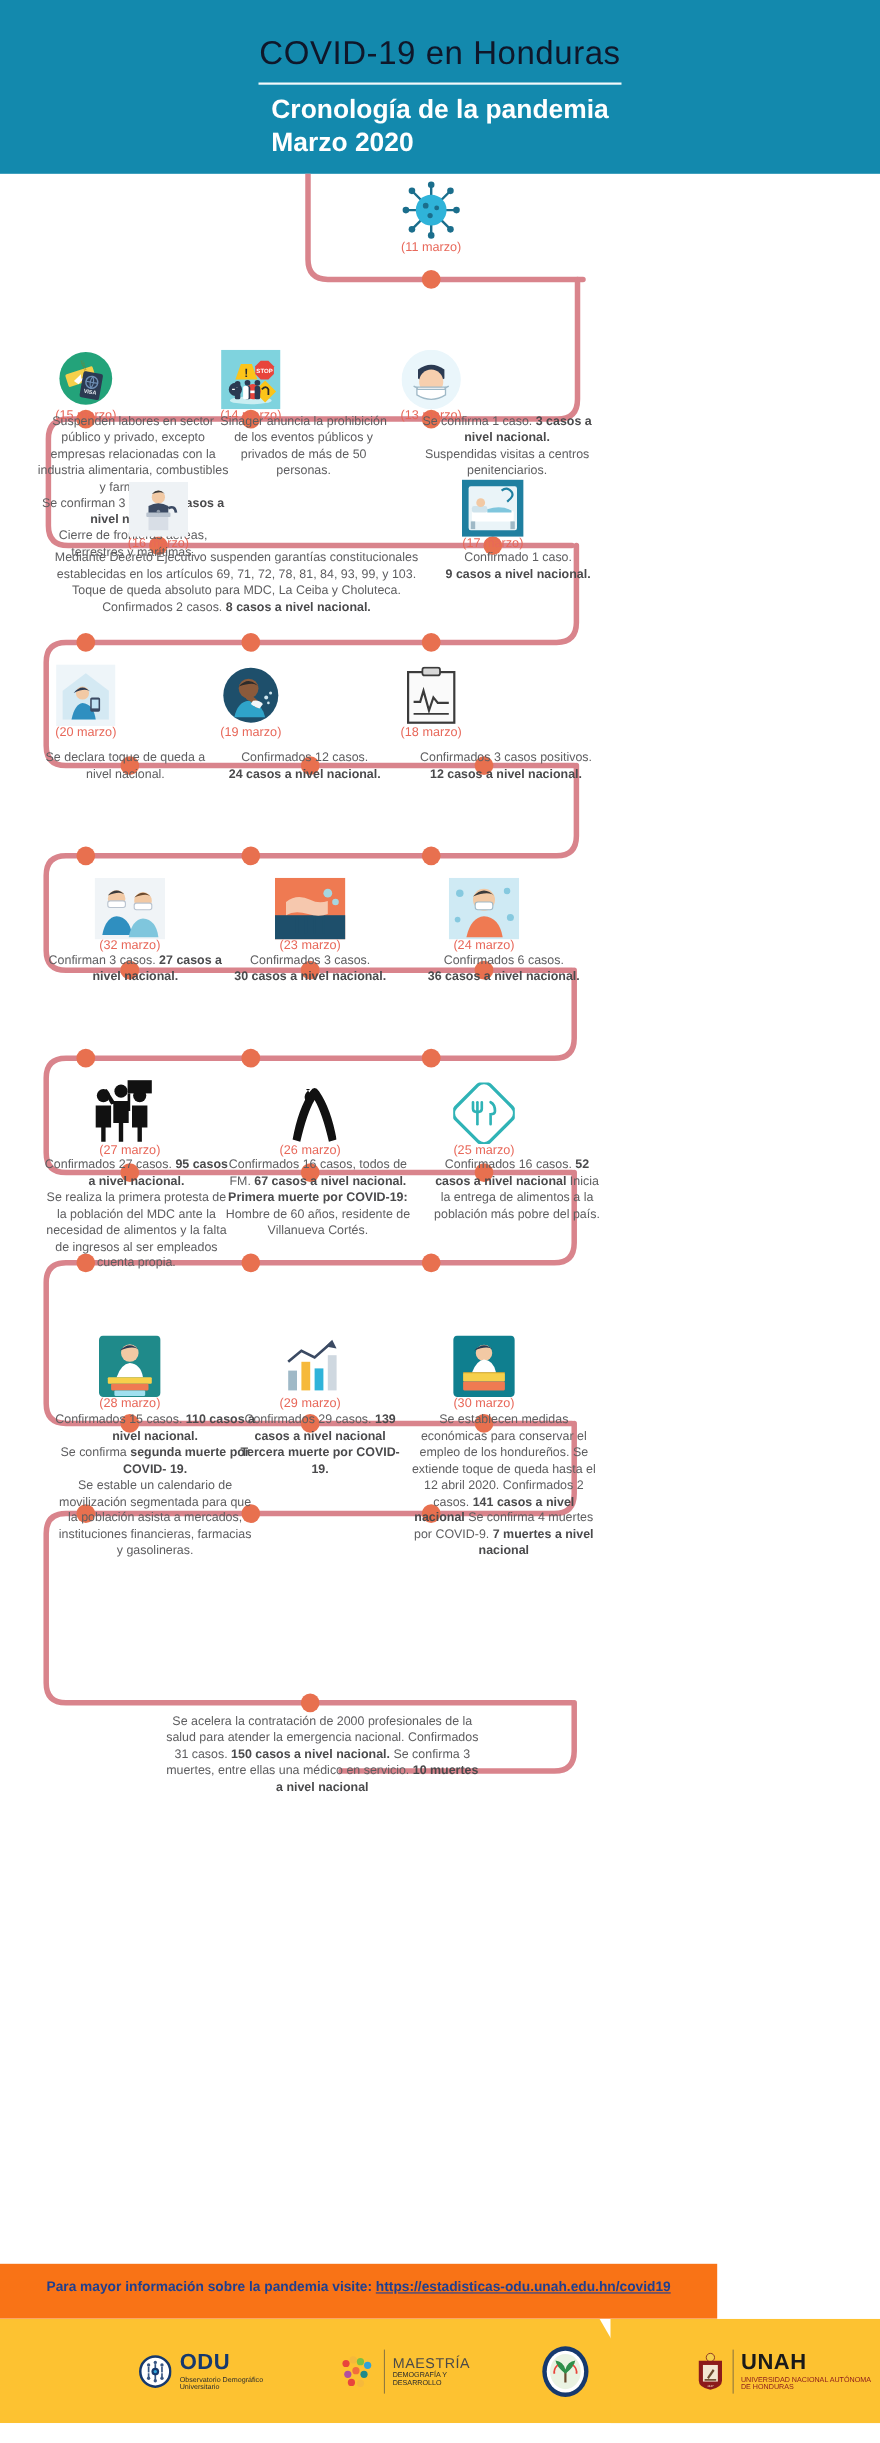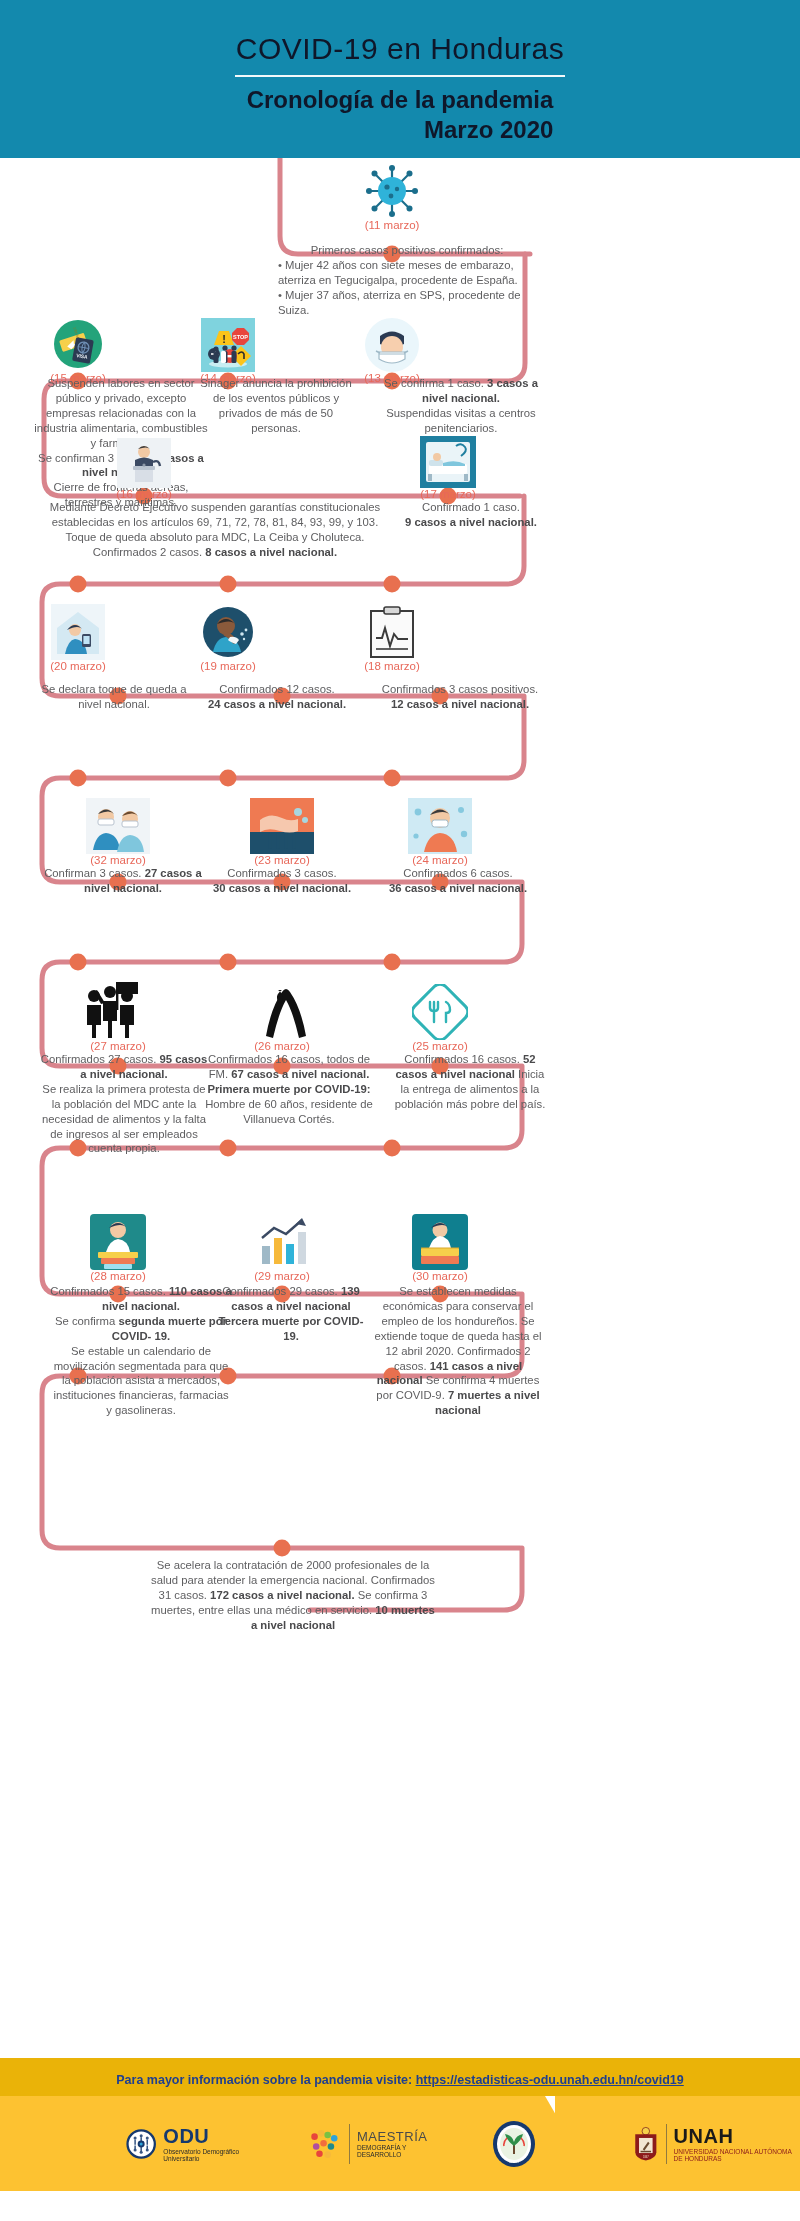--- a/index.html
+++ b/index.html
@@ -34,25 +34,25 @@
     line-height: 1.1;
   }
   .header .h-rule {
     width: 330px;
     height: 2px;
     background: #ffffff;
     margin: 10px 0 8px;
     opacity: .95;
   }
   .header .h-sub {
-    color: #0f172a;
+    color: #ffffff;
     font-size: 24px;
     font-weight: bold;
     line-height: 1.25;
-    text-align: right;
+    text-align: left;
   }
 
   
   .timeline-wrap {
     position: relative;
     width: 800px;
     height: 1900px;
   }
   #track { position:absolute; left:0; top:0; width:800px; height:1900px; pointer-events:none; }
 
@@ -72,24 +72,24 @@
     text-align: center;
     color: #5e5e60;
   }
   .txt b { color: #4a4a4c; font-weight: bold; }
   .txt .lft { text-align: left; display:block; }
 
   .ico { display:block; margin: 0 auto; }
 
   
   .urlbar {
-    width: 800px;
+    width: 652px;
     text-align: center;
-    padding: 12px 0 8px;
-    background: #eab308;
+    padding: 12px 0 20px;
+    background: #f97316;
   }
   .urlbar .u-text { color: #1f3f8f; font-size: 12.5px; font-weight: bold; }
   .urlbar .u-link { color: #1f3f8f; font-size: 12.5px; font-weight: bold; text-decoration: underline; }
 
   .logobar {
     position: relative;
     width: 800px;
     height: 95px;
     background: #ffffff;
     overflow: hidden;
@@ -205,21 +205,20 @@
       </g>
       <circle cx="28" cy="28" r="14" fill="#2fb3d9"></circle>
       <g fill="#1b6e8c">
           <circle cx="23" cy="24" r="2.6"></circle>
           <circle cx="33" cy="26" r="2.2"></circle>
           <circle cx="27" cy="33" r="2.4"></circle>
         </g>
     </svg>
     <div class="dlabel">(11 marzo)</div>
   </div>
-  <div class="node txt" style="left:278px; top:85px; width:258px;">Primeros casos positivos confirmados:<br><span class="lft">• Mujer 42 años con siete meses de embarazo, aterriza en Tegucigalpa, procedente de España.</span><span class="lft">• Mujer 37 años, aterriza en SPS, procedente de Suiza.</span></div>
 
   <div class="node" style="left:352px; top:160px; width:80px;">
     <svg class="ico" width="54" height="54" viewBox="0 0 54 54">
       <circle cx="27" cy="27" r="27" fill="#eaf6fb"></circle>
       <path d="M15 18 q12-9 24 0 l0 8 q-12 7 -24 0 z" fill="#2b3a52"></path>
       <circle cx="27" cy="29" r="11" fill="#f7cfae"></circle>
       <path d="M14 34 h26 v7 q-13 8 -26 0 z" fill="#ffffff" stroke="#9fb9c7" stroke-width="1.2"></path>
       <path d="M14 36 h26" stroke="#9fb9c7" stroke-width="1"></path>
       <path d="M11 33 l4 2 M43 33 l-4 2" stroke="#9fb9c7" stroke-width="1.4"></path>
     </svg>
@@ -474,21 +473,21 @@
       <path d="M19 14 q9-10 18 0 q-5-6 -18 0z" fill="#2b3a52"></path>
       <path d="M17 34 q4-11 11-12 q9 1 11 12z" fill="#ffffff"></path>
       <rect x="9" y="34" width="38" height="8" rx="1" fill="#f6d04b"></rect>
       <rect x="9" y="42" width="38" height="8" rx="1" fill="#ef7a52"></rect>
       <path d="M9 34 h38" stroke="#d9a72b" stroke-width="1"></path>
     </svg>
     <div class="dlabel">(30 marzo)</div>
   </div>
   <div class="node txt" style="left:372px; top:1126px; width:172px;">Se establecen medidas económicas para conservar el empleo de los hondureños. Se extiende toque de queda hasta el 12 abril 2020. Confirmados 2 casos. <b>141 casos a nivel nacional</b> Se confirma 4 muertes por COVID-9. <b>7 muertes a nivel nacional</b></div>
 
-  <div class="node txt" style="left:148px; top:1400px; width:290px;">Se acelera la contratación de 2000 profesionales de la salud para atender la emergencia nacional. Confirmados 31 casos. <b>172 casos a nivel nacional.</b> Se confirma 3 muertes, entre ellas una médico en servicio. <b>10 muertes a nivel nacional</b></div>
+  <div class="node txt" style="left:148px; top:1400px; width:290px;">Se acelera la contratación de 2000 profesionales de la salud para atender la emergencia nacional. Confirmados 31 casos. <b>150 casos a nivel nacional.</b> Se confirma 3 muertes, entre ellas una médico en servicio. <b>10 muertes a nivel nacional</b></div>
 
 </div>
 
 <div class="urlbar">
   <span class="u-text">Para mayor información sobre la pandemia visite: </span><span class="u-link">https://estadisticas-odu.unah.edu.hn/covid19</span>
 </div>
 
 <div class="logobar">
   <div class="yellow"></div>
   <div class="yellow2"></div>

